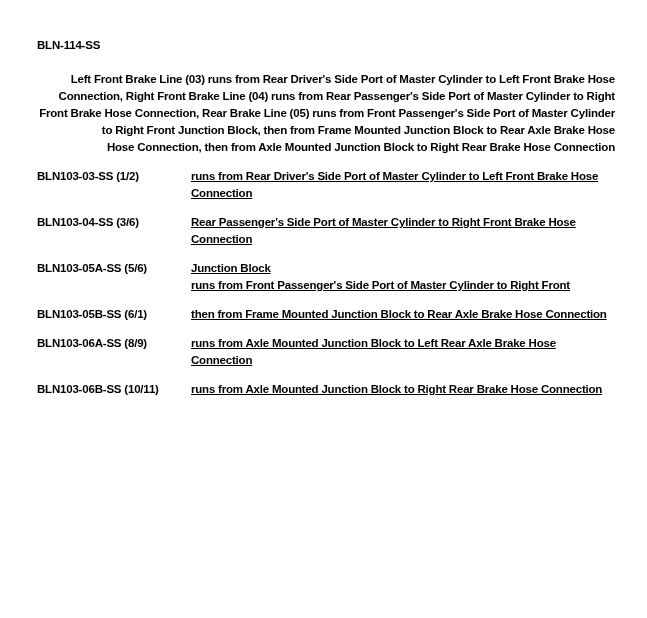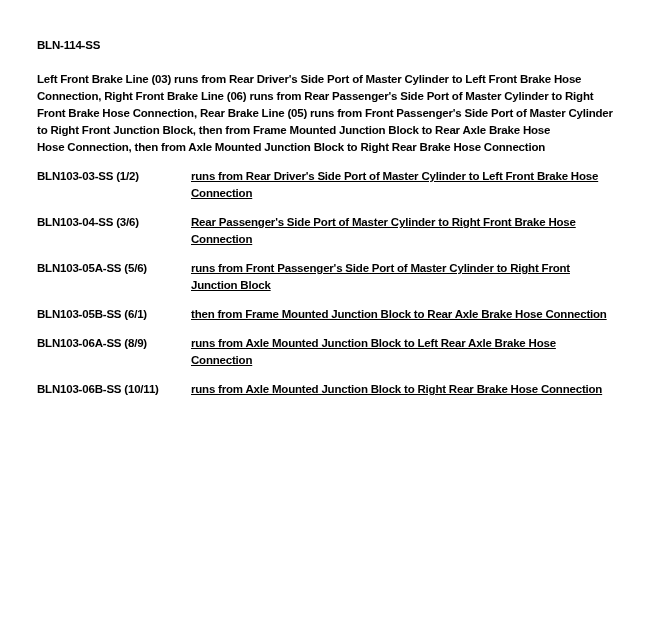--- a/index.html
+++ b/index.html
@@ -27,20 +27,21 @@
   .title {
     line-height: 17px;
     white-space: nowrap;
   }
   .summary {
     margin-top: 17px;
   }
   .summary .line {
     line-height: 17px;
     white-space: nowrap;
+    text-align: right;
   }
   .routes {
     margin-top: 5px;
   }
   .row {
     display: flex;
     flex-direction: row;
     align-items: flex-start;
     margin-top: 12px;
   }
@@ -59,21 +60,21 @@
   }
 </style>
 </head>
 <body>
 
 <div class="doc">
   <div class="title">BLN-114-SS</div>
 
   <div class="summary">
       <div class="line">Left Front Brake Line (03) runs from Rear Driver's Side Port of Master Cylinder to Left Front Brake Hose</div>
-      <div class="line">Connection, Right Front Brake Line (06) runs from Rear Passenger's Side Port of Master Cylinder to Right</div>
+      <div class="line">Connection, Right Front Brake Line (04) runs from Rear Passenger's Side Port of Master Cylinder to Right</div>
       <div class="line">Front Brake Hose Connection, Rear Brake Line (05) runs from Front Passenger's Side Port of Master Cylinder</div>
       <div class="line">to Right Front Junction Block, then from Frame Mounted Junction Block to Rear Axle Brake Hose</div>
       <div class="line">Hose Connection, then from Axle Mounted Junction Block to Right Rear Brake Hose Connection</div>
     </div>
 
   <div class="routes">
       <div class="row">
         <div class="label">BLN103-03-SS (1/2)</div>
         <div class="desc">
           <div class="line">runs from Rear Driver's Side Port of Master Cylinder to Left Front Brake Hose</div>
@@ -83,22 +84,22 @@
       <div class="row">
         <div class="label">BLN103-04-SS (3/6)</div>
         <div class="desc">
           <div class="line">Rear Passenger's Side Port of Master Cylinder to Right Front Brake Hose</div>
           <div class="line">Connection</div>
         </div>
       </div>
       <div class="row">
         <div class="label">BLN103-05A-SS (5/6)</div>
         <div class="desc">
+          <div class="line">Junction Block</div>
           <div class="line">runs from Front Passenger's Side Port of Master Cylinder to Right Front</div>
-          <div class="line">Junction Block</div>
         </div>
       </div>
       <div class="row">
         <div class="label">BLN103-05B-SS (6/1)</div>
         <div class="desc">
           <div class="line">then from Frame Mounted Junction Block to Rear Axle Brake Hose Connection</div>
         </div>
       </div>
       <div class="row">
         <div class="label">BLN103-06A-SS (8/9)</div>

